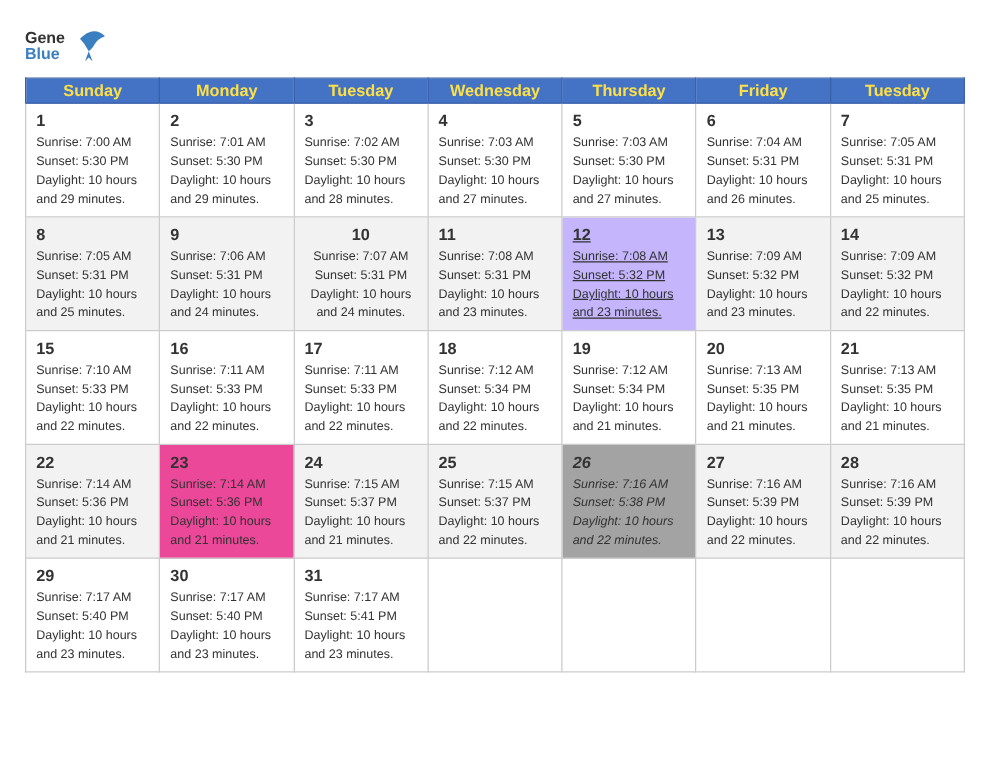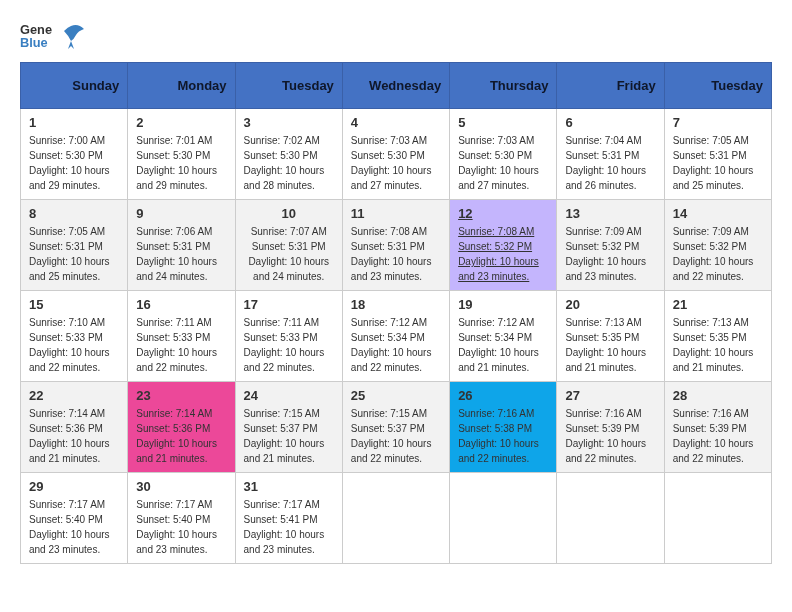--- a/index.html
+++ b/index.html
@@ -37,25 +37,25 @@
       font-size: 16px;
       color: #555;
     }
     .calendar-table {
       width: 100%;
       border-collapse: collapse;
       border: 1px solid #ccc;
     }
     .calendar-table th {
       background-color: #4472c4;
-      color: #0f172a;
+      color: #fde047;
       font-size: 13px;
       font-weight: bold;
-      padding: 15px 8px;
-      text-align: right;
+      padding: 2px 8px;
+      text-align: center;
       border: 1px solid #3a60a8;
     }
     .calendar-table td {
       vertical-align: top;
       padding: 6px 8px;
       border: 1px solid #ccc;
       font-size: 10px;
       color: #333;
       width: calc(100% / 7);
       min-height: 80px;
@@ -313,21 +313,21 @@
         </div>
       </td>
         <td style="background-color: rgb(242, 242, 242); margin-left: 16px;">
         <span class="day-number">25</span>
         <div class="day-info">
           Sunrise: 7:15 AM<br>
           Sunset: 5:37 PM<br>
           Daylight: 10 hours and 22 minutes.
         </div>
       </td>
-        <td style="background-color: #0ea5e9;">
+        <td style="background-color: #a3a3a3; font-style: italic;">
         <span class="day-number">26</span>
         <div class="day-info">
           Sunrise: 7:16 AM<br>
           Sunset: 5:38 PM<br>
           Daylight: 10 hours and 22 minutes.
         </div>
       </td>
         <td style="background-color: rgb(242, 242, 242);">
         <span class="day-number">27</span>
         <div class="day-info">

